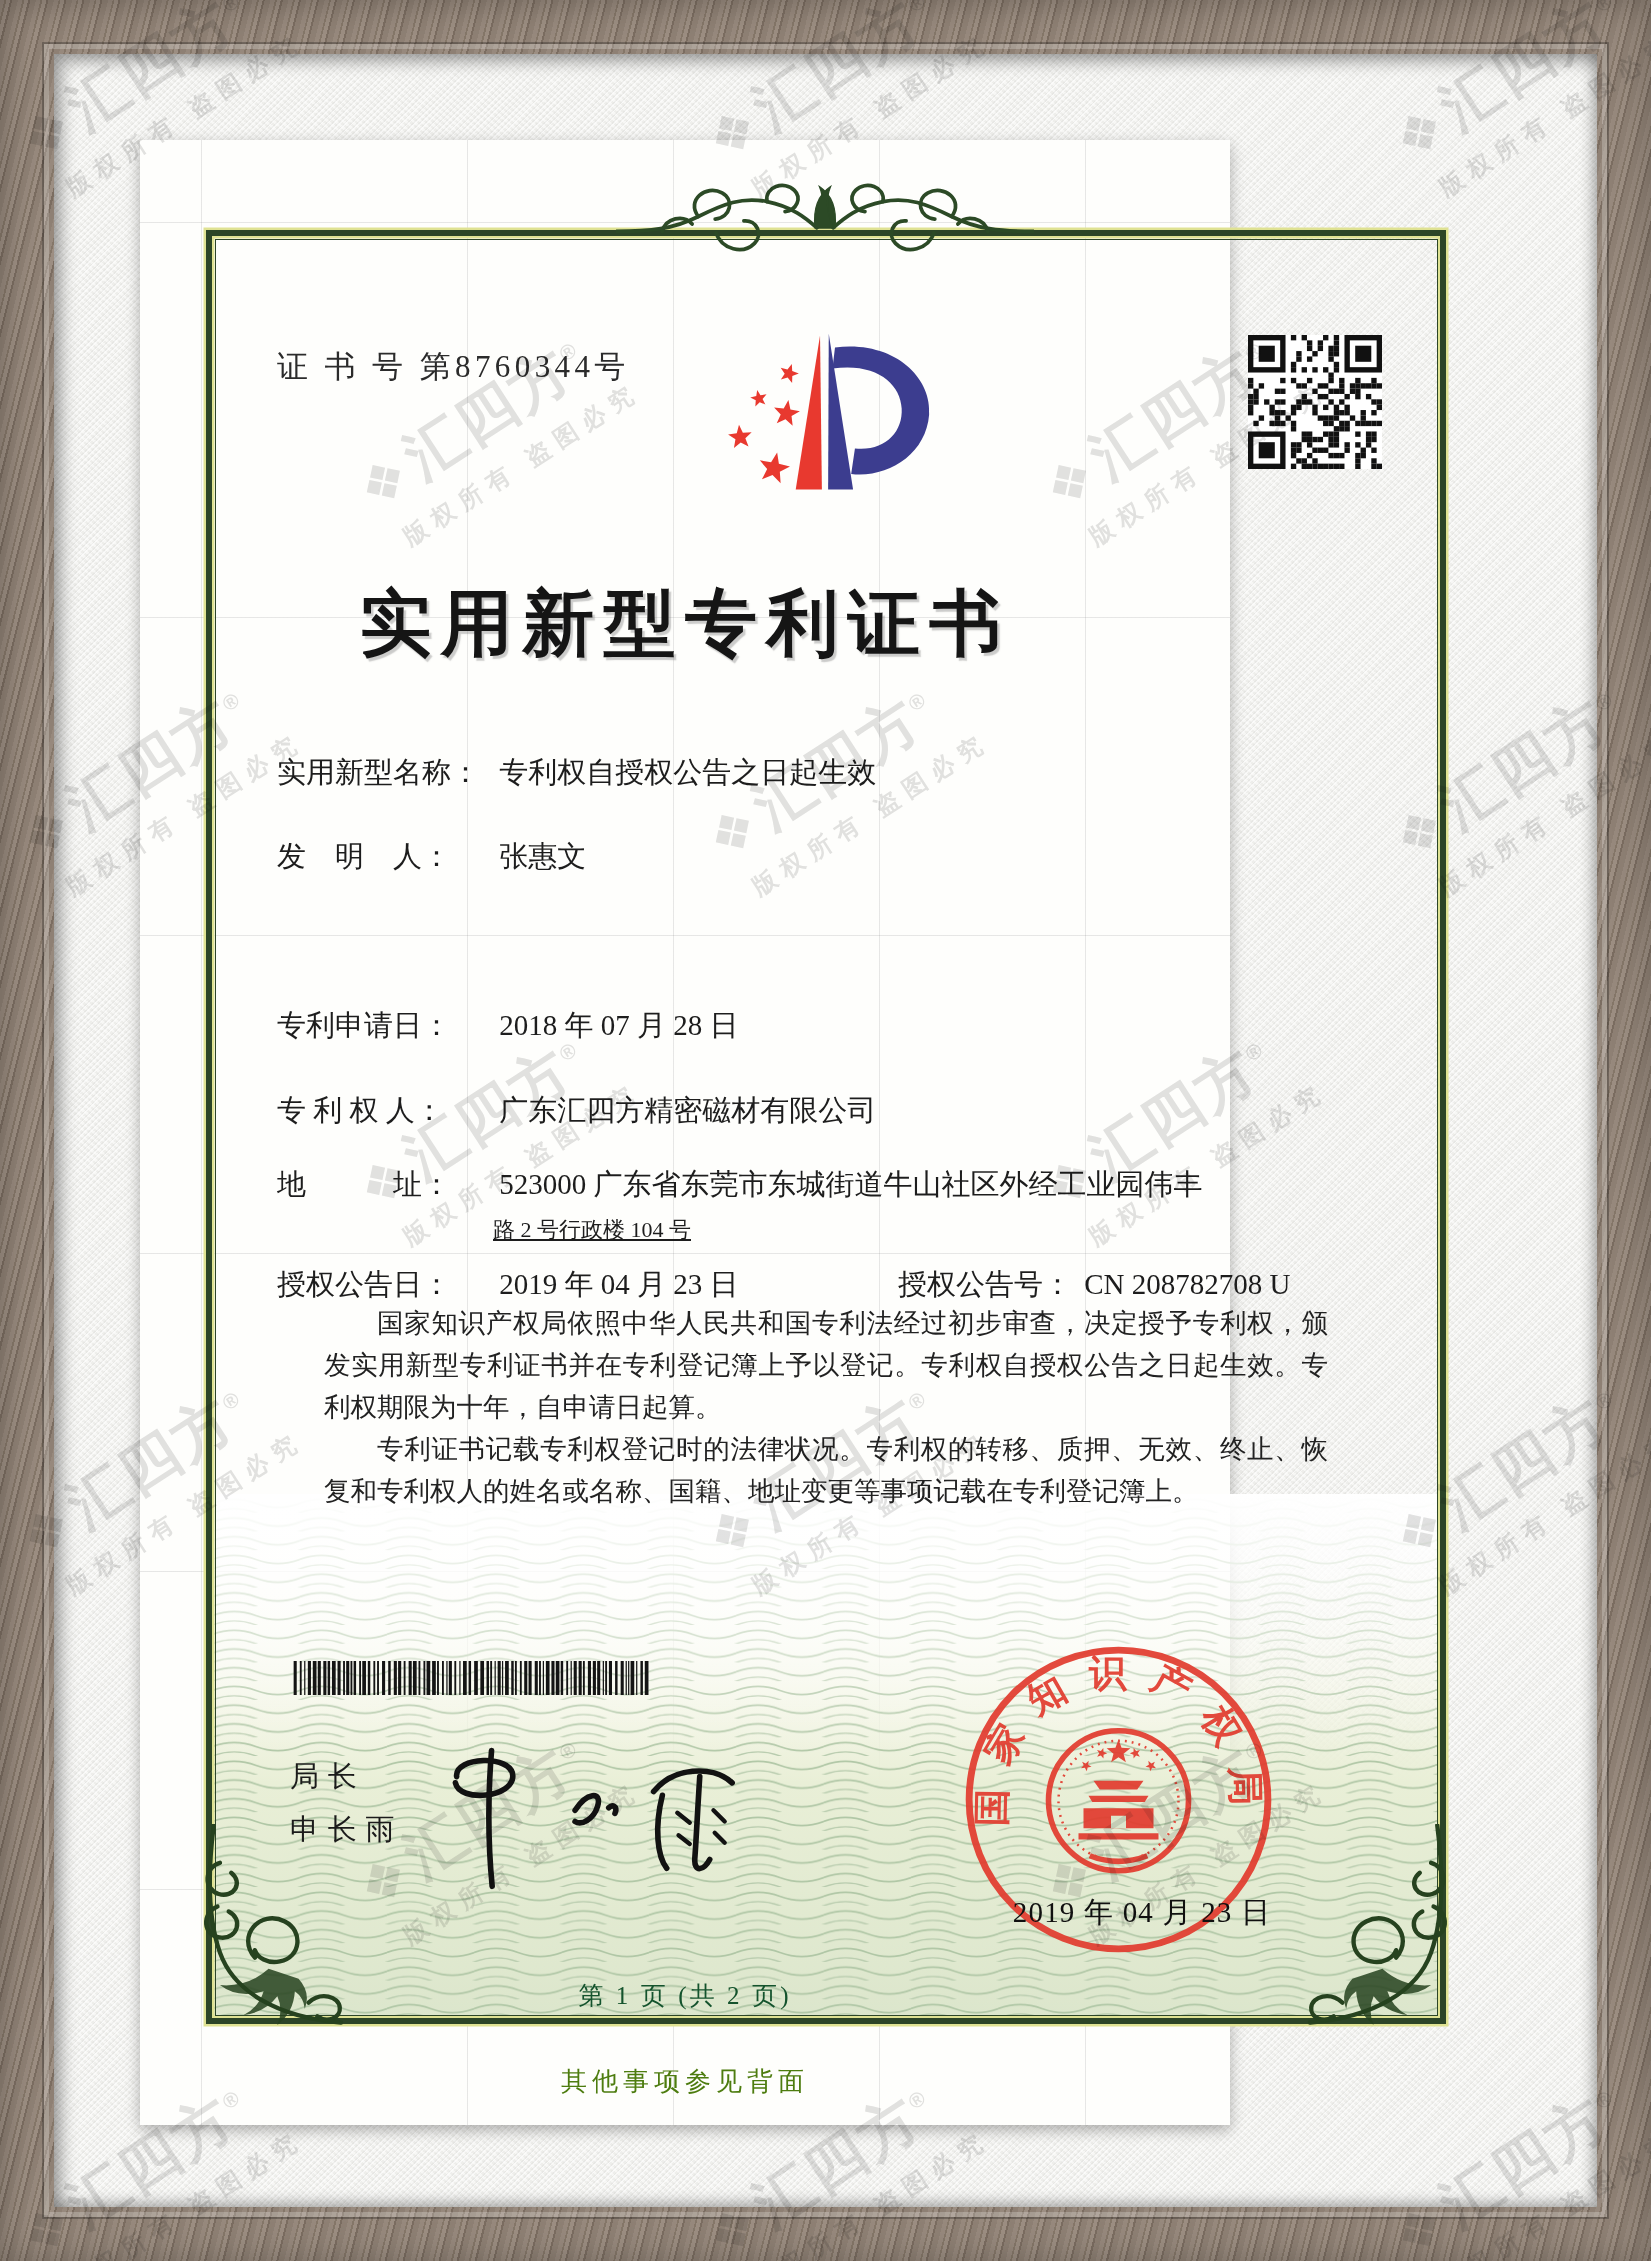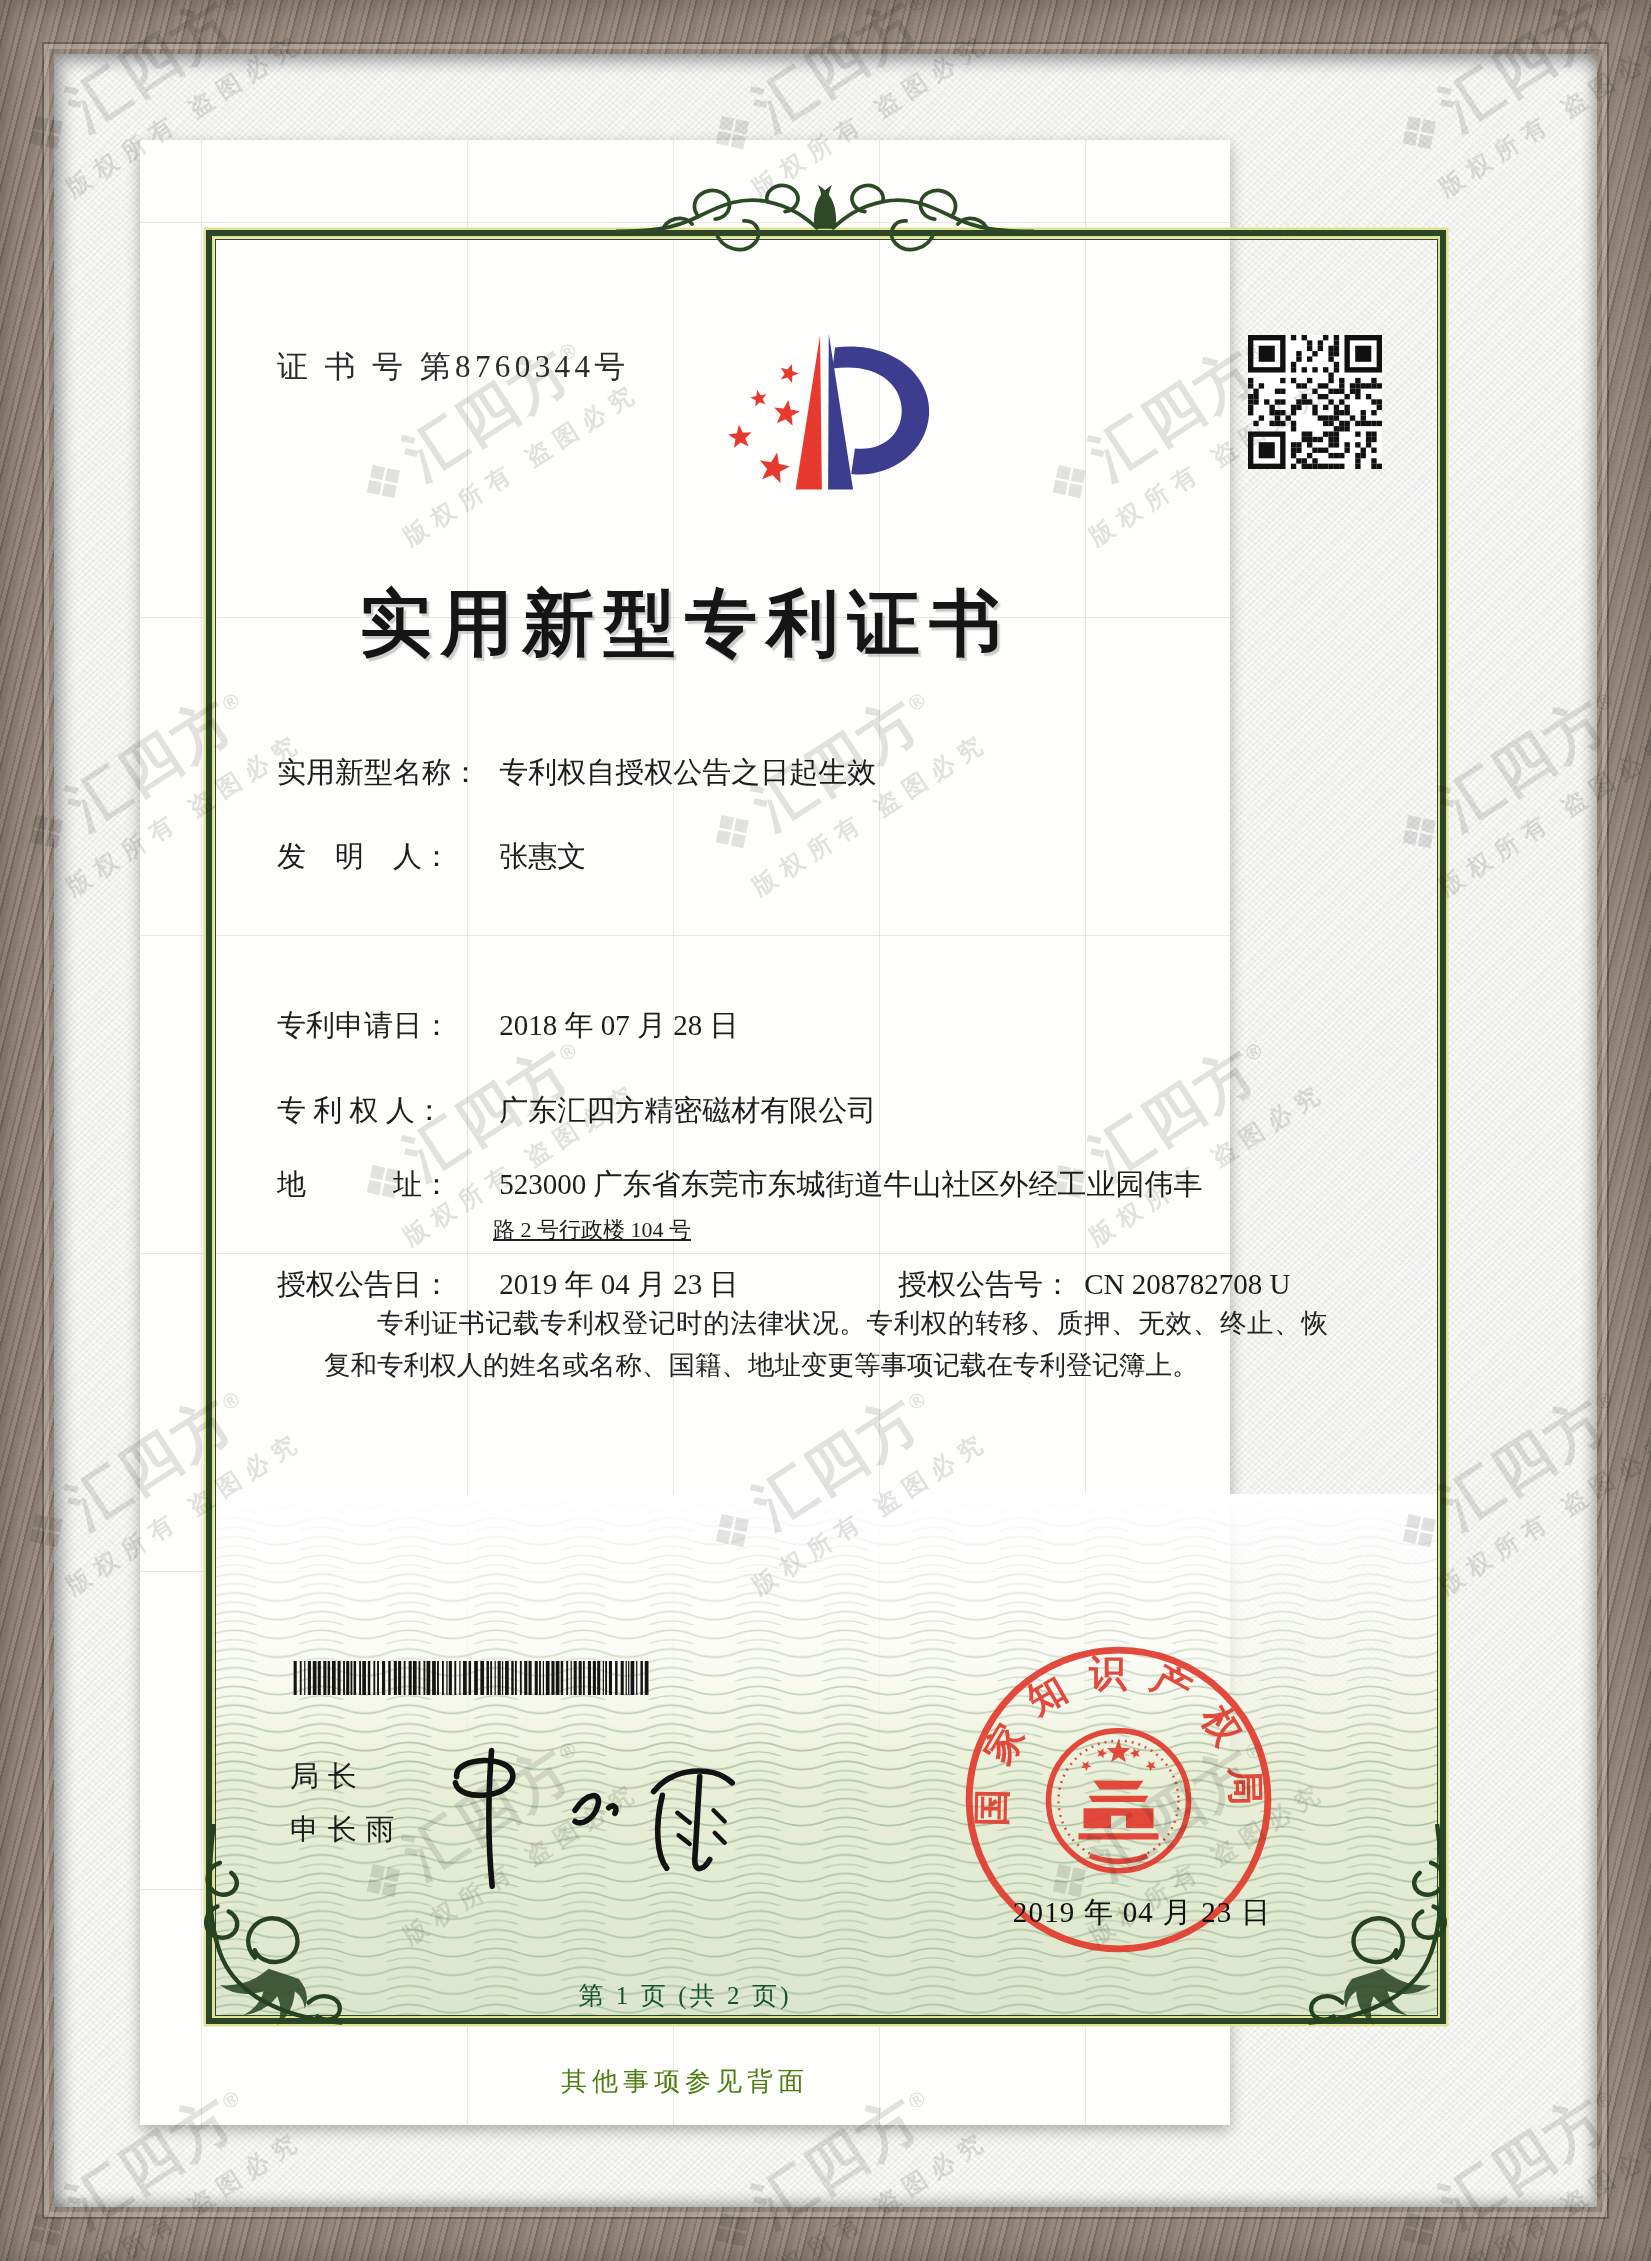--- a/index.html
+++ b/index.html
@@ -389,20 +389,21 @@
     <div class="abs row" style="top:1125px">
       <span class="flabel">授权公告日：</span>
       <span class="fvalue">2019 年 04 月 23 日</span>
       <span class="grant2">
         <span class="flabel">授权公告号：</span>
         <span class="fvalue">CN 208782708 U</span>
       </span>
     </div>
 
     <div class="abs body-text">
+      <p>国家知识产权局依照中华人民共和国专利法经过初步审查，决定授予专利权，颁发实用新型专利证书并在专利登记簿上予以登记。专利权自授权公告之日起生效。专利权期限为十年，自申请日起算。</p>
       <p>专利证书记载专利权登记时的法律状况。专利权的转移、质押、无效、终止、恢复和专利权人的姓名或名称、国籍、地址变更等事项记载在专利登记簿上。</p>
     </div>
 
     <svg class="abs barcode" width="368" height="34" id="barcode-svg" viewBox="0 0 590 55">
         <rect x="0" y="0" width="5" height="55" fill="#141414"></rect>
         <rect x="10" y="0" width="3" height="55" fill="#141414"></rect>
         <rect x="17" y="0" width="2" height="55" fill="#141414"></rect>
         <rect x="23" y="0" width="5" height="55" fill="#141414"></rect>
         <rect x="31" y="0" width="6" height="55" fill="#141414"></rect>
         <rect x="39" y="0" width="5" height="55" fill="#141414"></rect>

